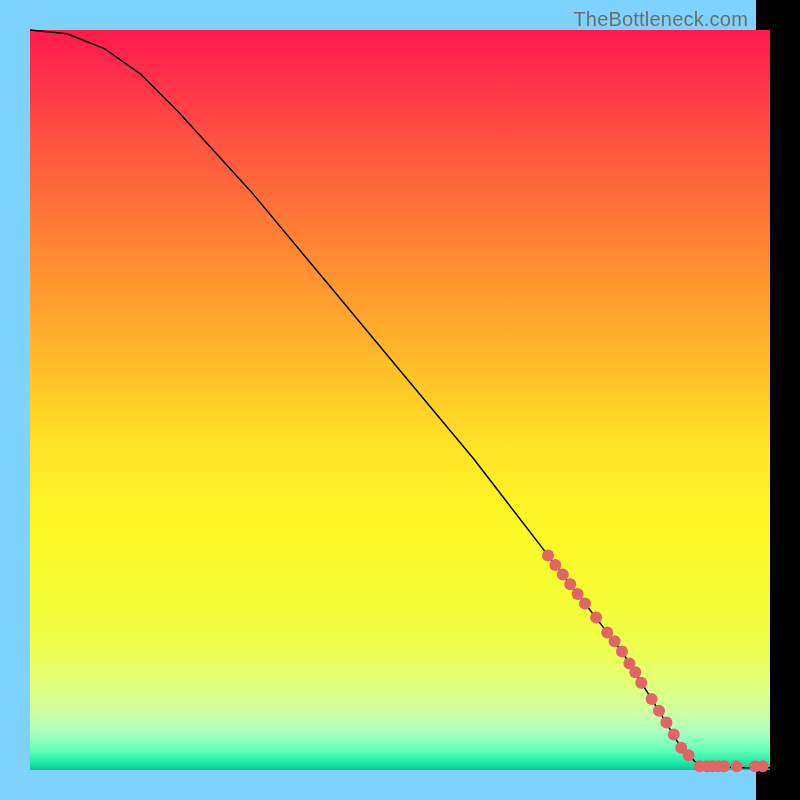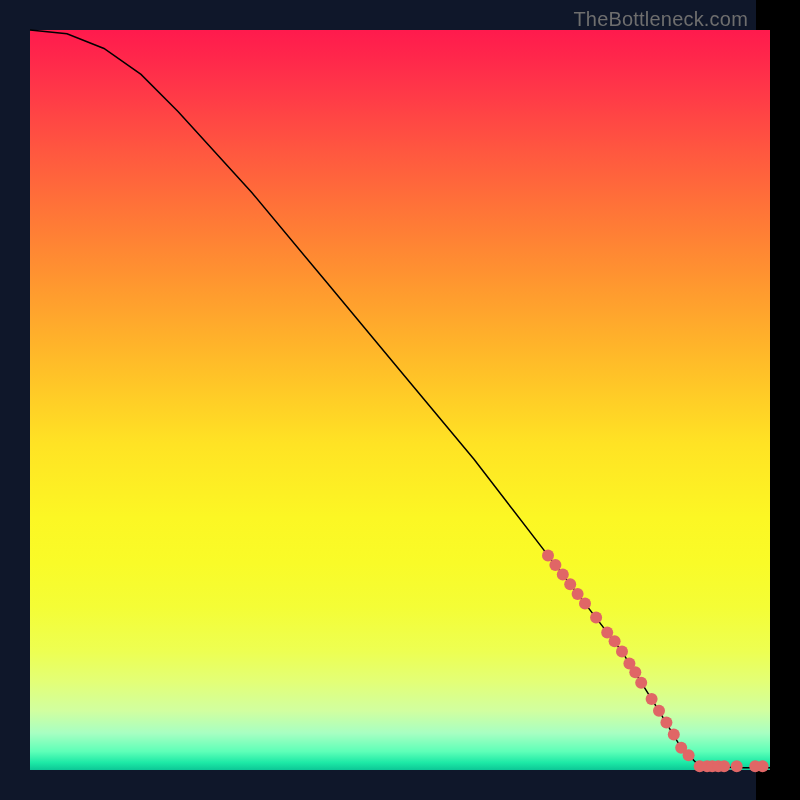--- a/index.html
+++ b/index.html
@@ -1,16 +1,16 @@
 <!DOCTYPE html>
 <html><head>
   <meta charset="utf-8">
   <style>
     body{margin:0;padding:0;background:#000;width:800px;height:800px;overflow:hidden;font-family:Arial,Helvetica,sans-serif}
-    .outer{position:relative;width:756px;height:800px;background:#0f172a}
+    .outer{position:relative;width:756px;height:800px;background:#7dd3fc}
     .plot{position:absolute;left:30px;top:30px;width:740px;height:740px;
       background:linear-gradient(to bottom,
         #ff1a4d 0%,
         #ff3349 7%,
         #ff5640 16%,
         #ff7a36 26%,
         #ff9d2e 36%,
         #ffc028 46%,
         #ffe324 56%,
         #fcf724 66%,

